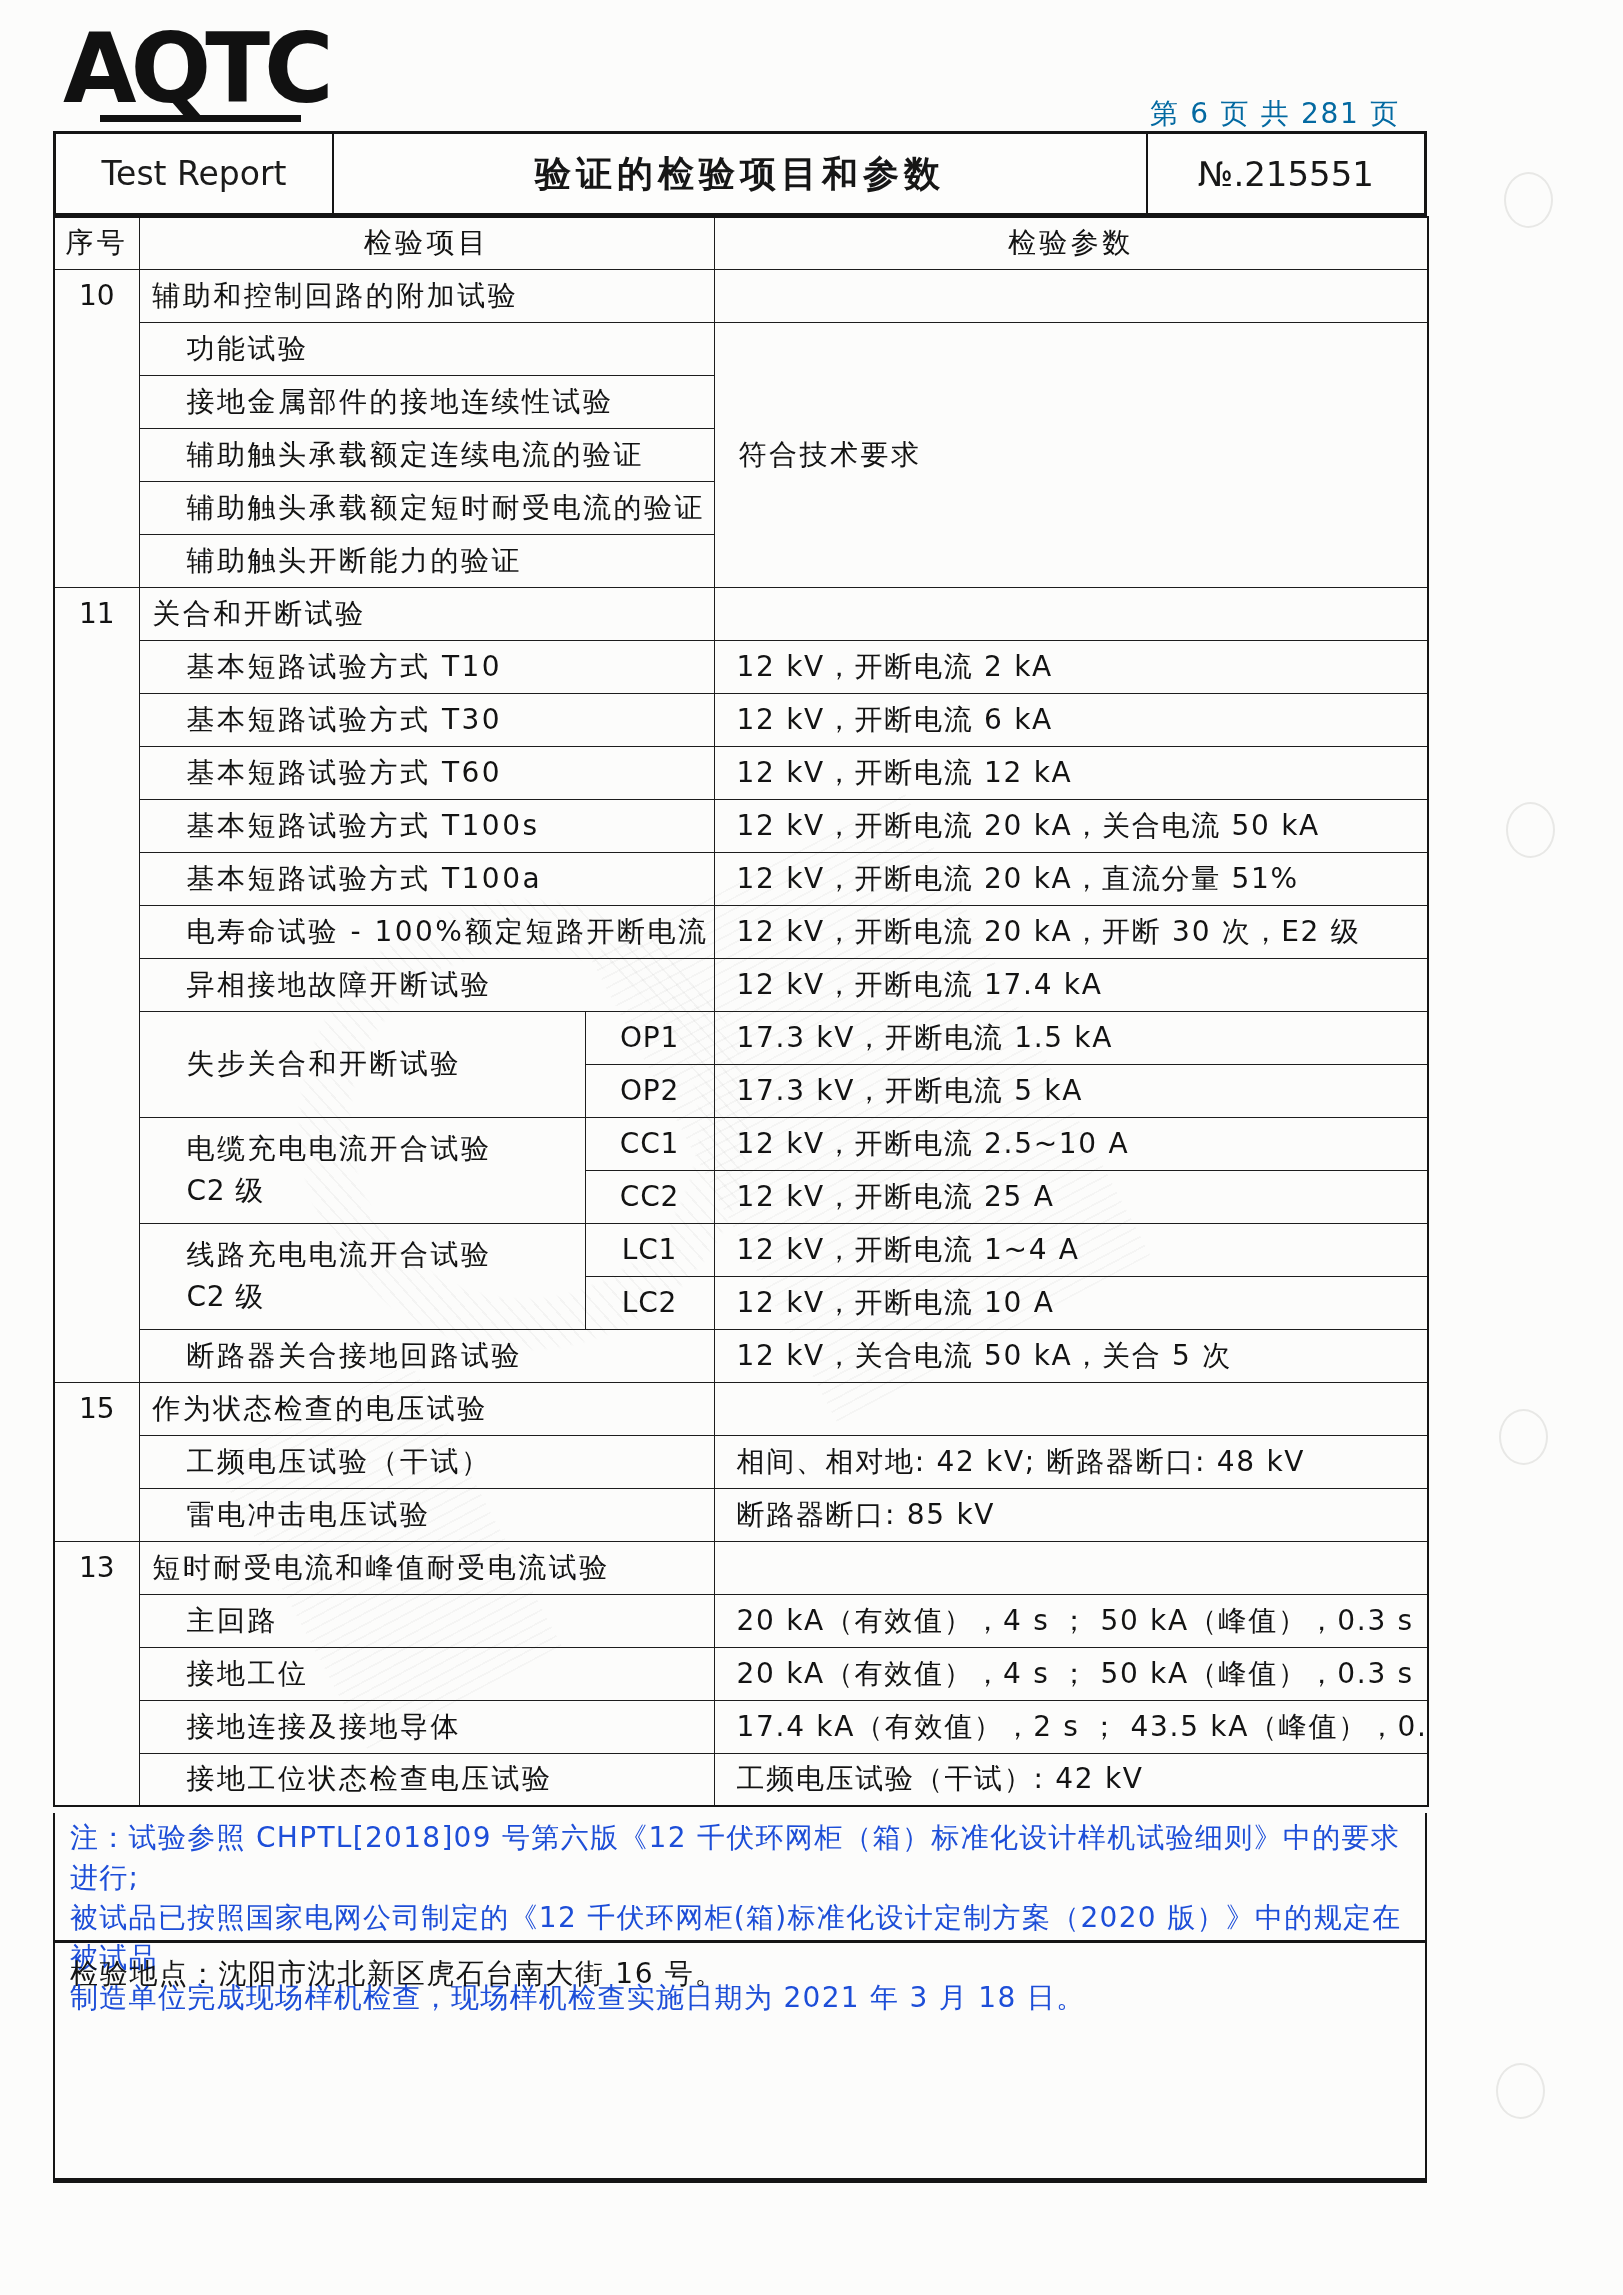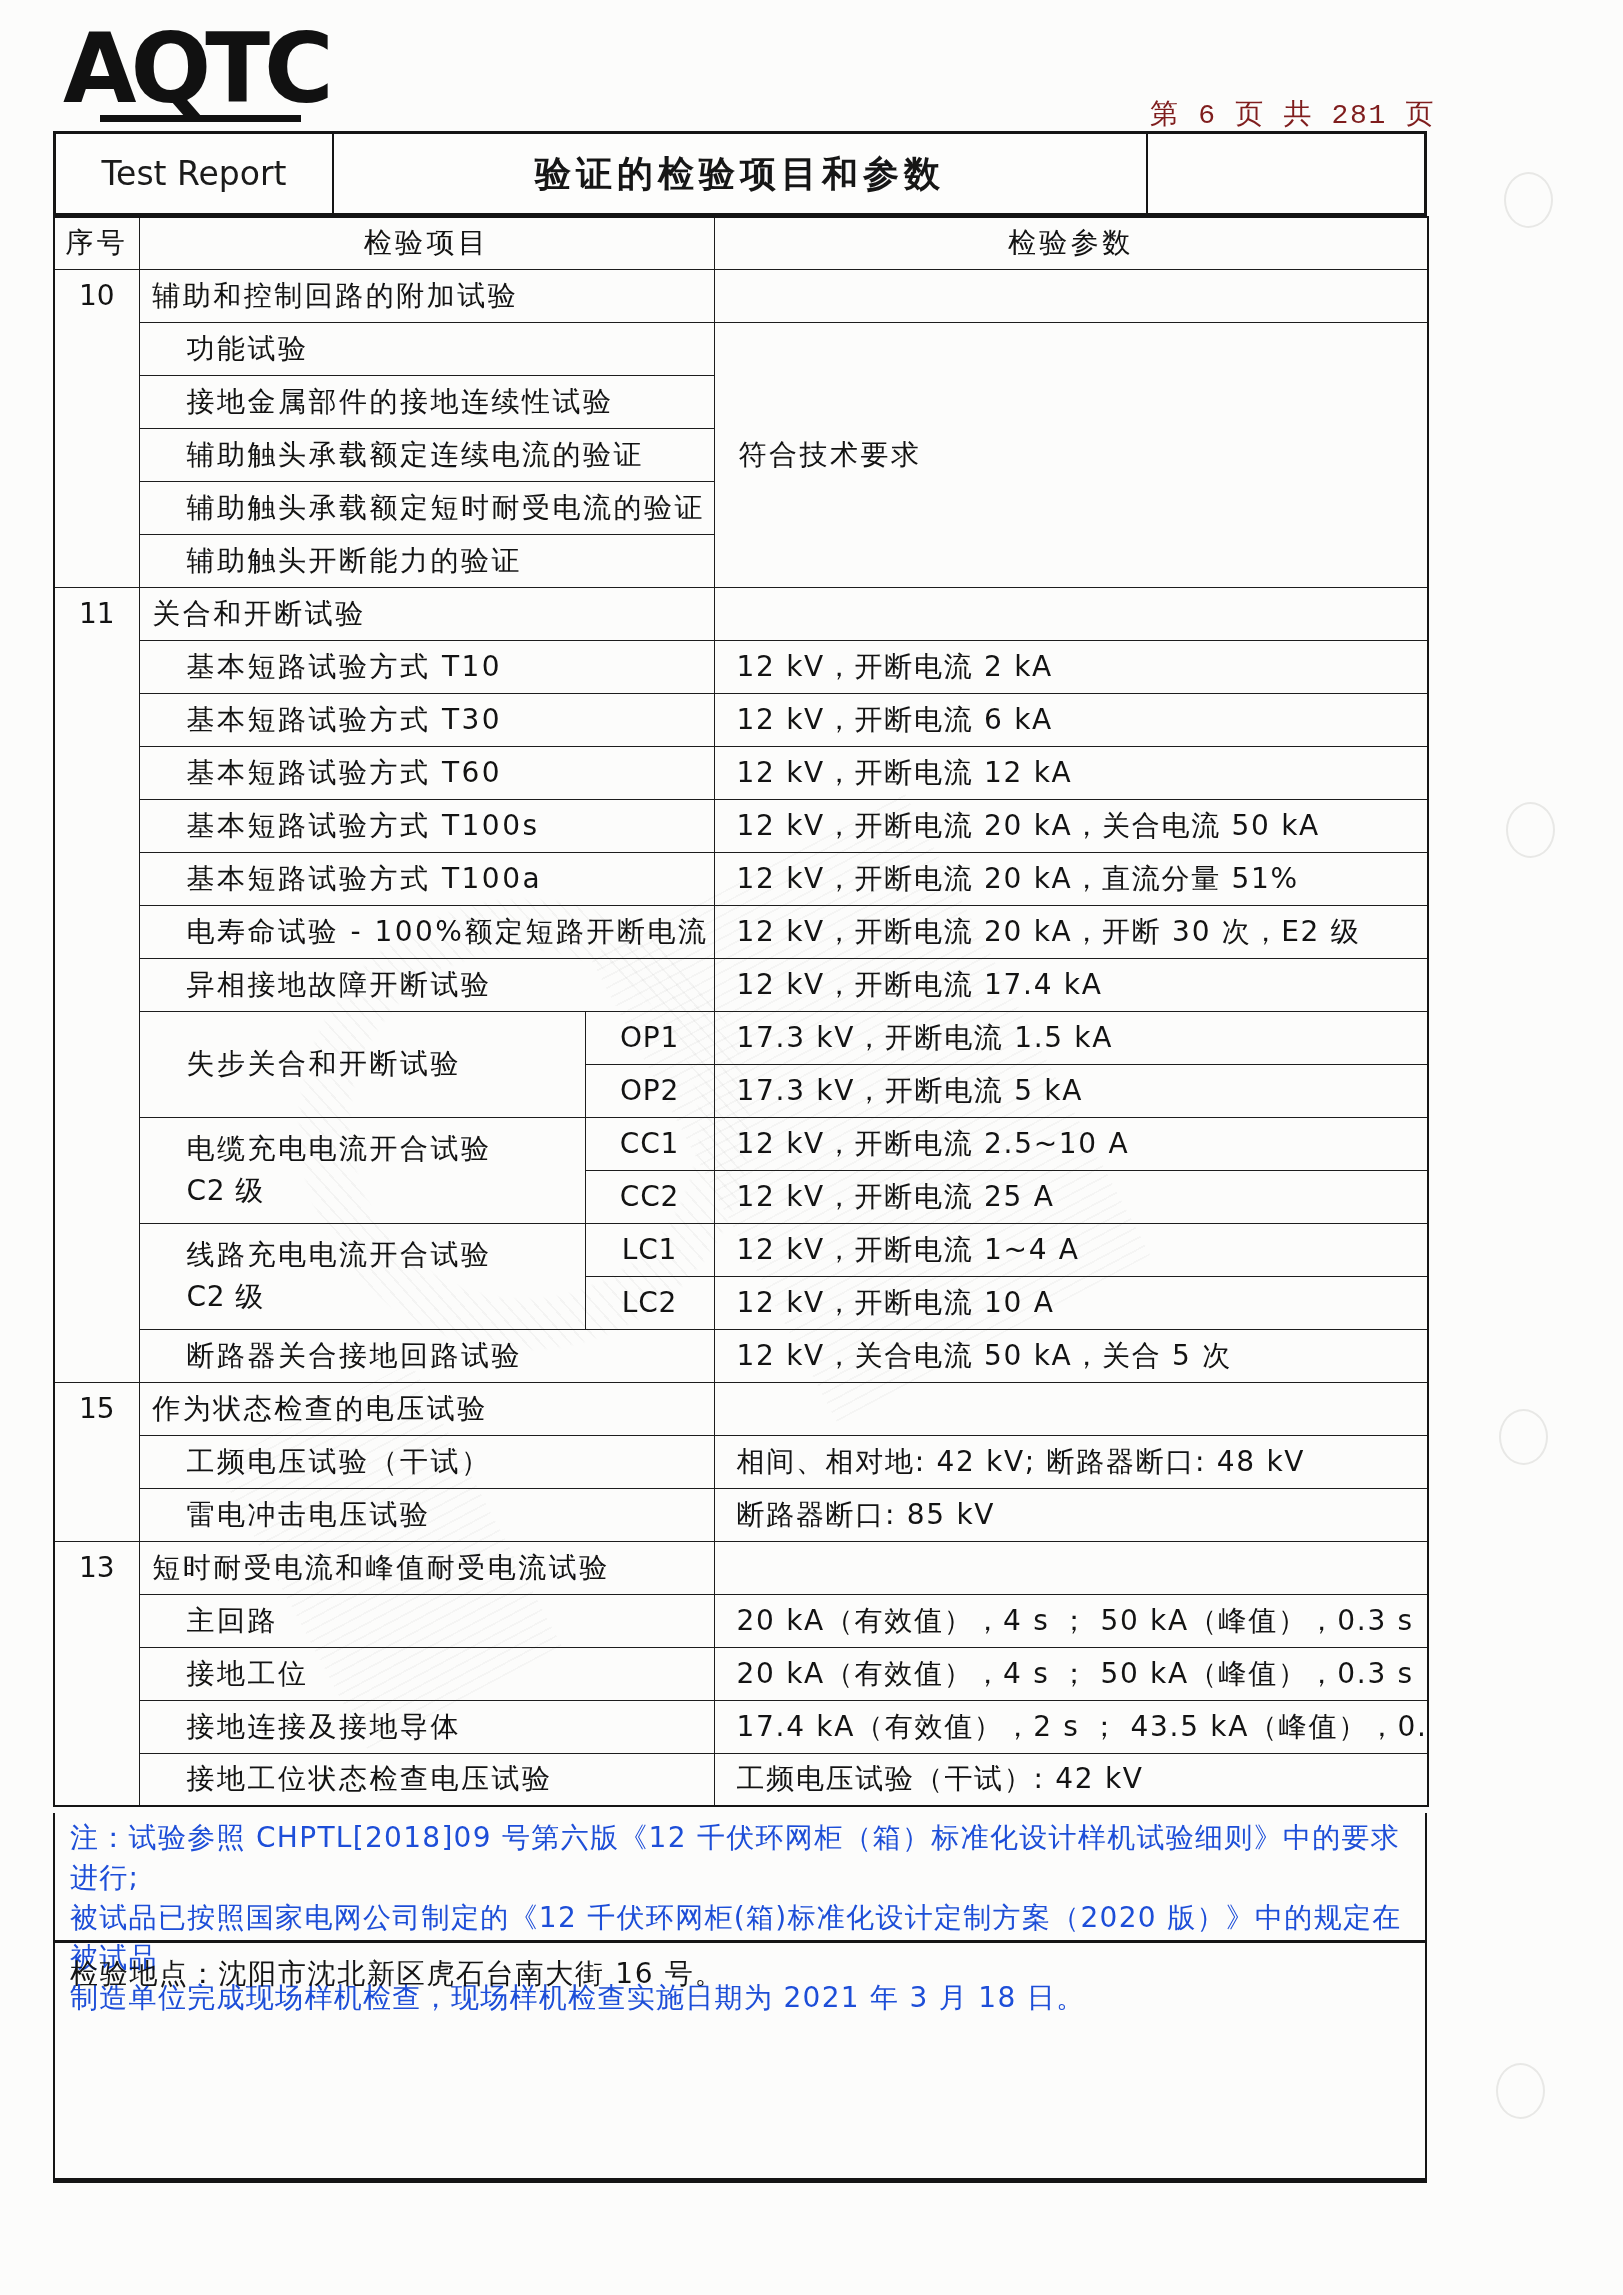--- a/index.html
+++ b/index.html
@@ -19,23 +19,22 @@
     color:#111; transform:scaleY(1.02); transform-origin:top left;
     font-family:"DejaVu Sans", sans-serif;
   }
   #logo .logo-bar {
     position:absolute; left:37px; top:95px; width:201px; height:6.8px; background:#111;
   }
 
   
   #page-indicator {
     position:absolute; left:1150px; top:95px; width:237px;
-    font-size:28px; letter-spacing:1.7px; color:#7f1d1d; text-align:right;
+    font-size:28px; letter-spacing:1.7px; color:#0369a1; text-align:right;
     white-space:nowrap;
-    font-family:Liberation Mono, monospace;
   }
 
   
   #title-strip {
     position:absolute; left:53px; top:131px; width:1374px; height:85px;
     border:3.4px solid #151515; display:flex; background:#fdfdfc;text-align:right;
   }
   .ts-cell { display:flex; flex-direction:column; align-items:center; justify-content:center; }
   #ts-left  { width:278px; border-right:2.5px solid #151515; font-size:33px; color:#1b1b1b; }
   #ts-mid   { width:814px; border-right:2.5px solid #151515; }
@@ -113,20 +112,21 @@
     <div class="logo-bar"></div>
   </div>
 
   <div id="page-indicator">第 6 页  共 281 页</div>
 
   <div id="title-strip">
     <div id="ts-left" class="ts-cell">Test Report</div>
     <div id="ts-mid" class="ts-cell">
       <div class="cn">验证的检验项目和参数</div>
     </div>
+    <div id="ts-right" class="ts-cell">№.215551</div>
   </div>
 
   <table id="main-table">
     <colgroup>
         <col class="c-no">
         <col class="c-item">
         <col class="c-code">
         <col class="c-par">
       </colgroup>
 

